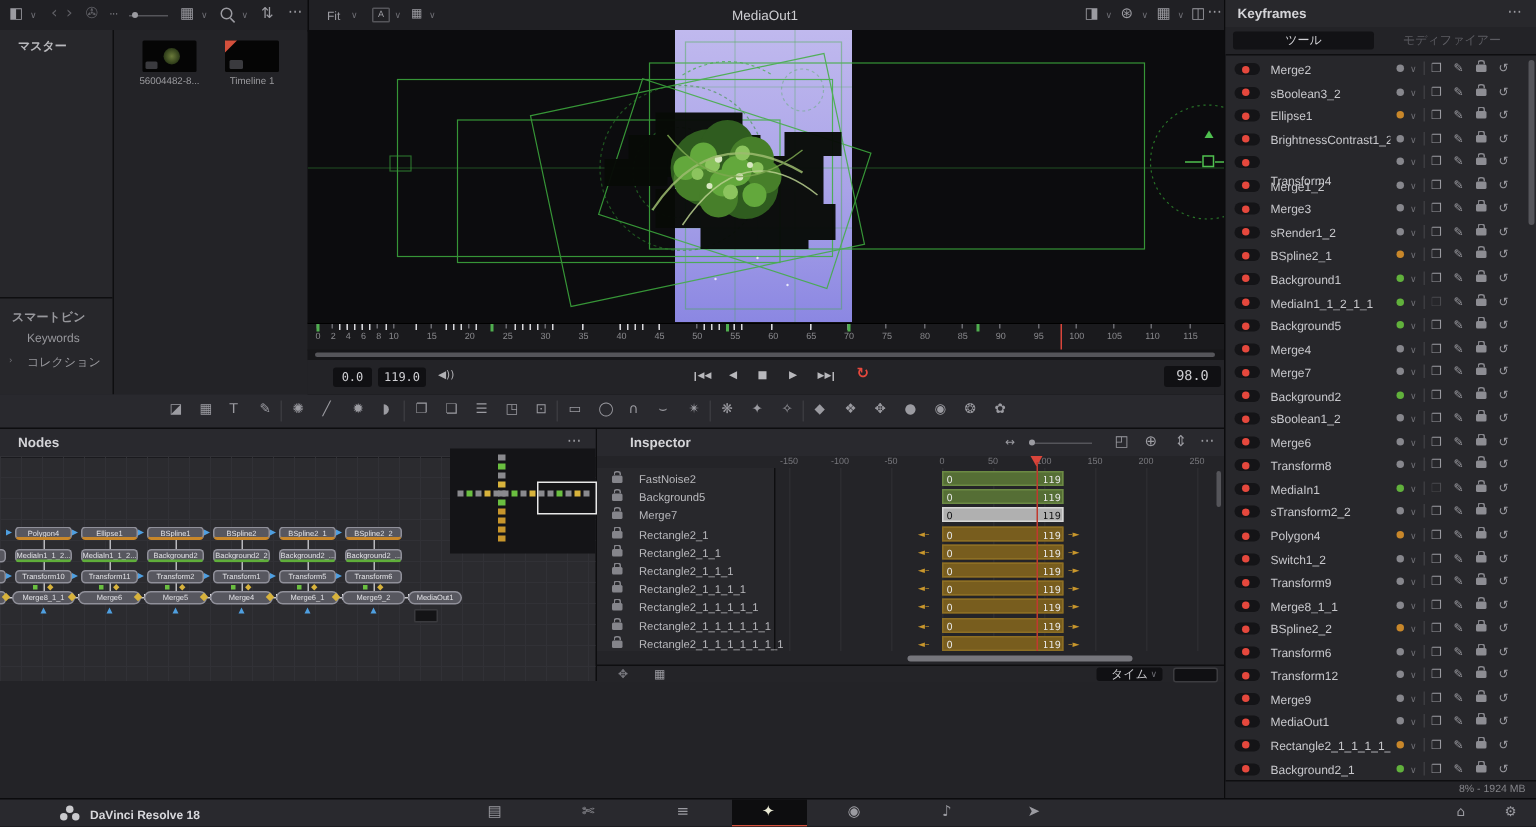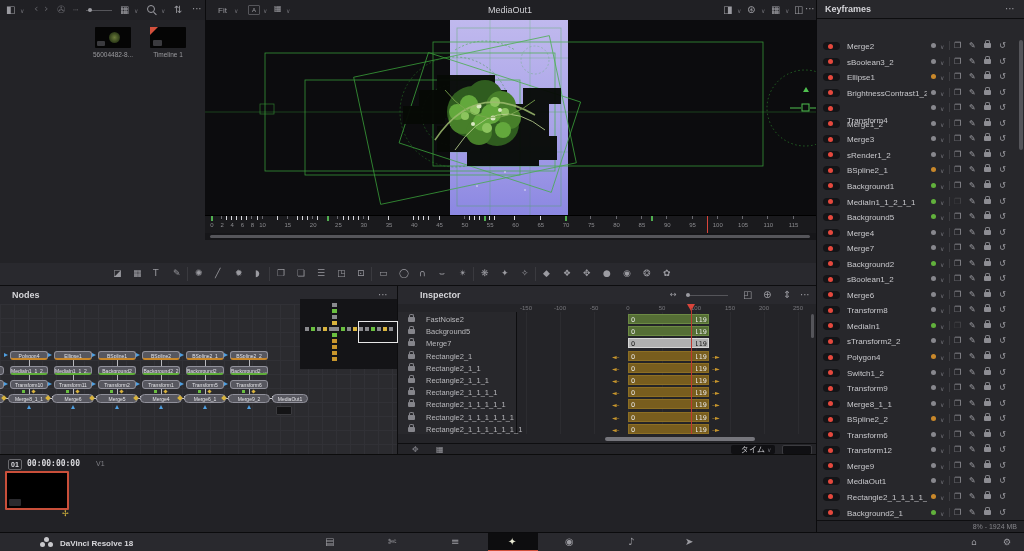--- a/index.html
+++ b/index.html
@@ -58,20 +58,28 @@
     <span class="chev" style="left:737px;top:8px;">∨</span>
     <span class="ic" style="left:747px;top:5px;">⊛</span>
     <span class="chev" style="left:761px;top:8px;">∨</span>
     <span class="ic" style="left:771px;top:5px;">▦</span>
     <span class="chev" style="left:785px;top:8px;">∨</span>
     <span class="ic" style="left:794px;top:5px;">◫</span>
     <span class="ic" style="left:805px;top:4px;">···</span>
   </div>
 
   <div class="ab" style="left:0;top:20px;width:205px;height:243px;background:#232327;">
+    <div class="ab" style="left:0;top:0;width:75px;height:243px;background:#27272b;border-right:1px solid #0e0e10;">
+      <div class="ab" style="left:12px;top:5px;font-size:8px;font-weight:bold;color:#b9b9bd;">マスター</div>
+      <div class="ab" style="left:0;top:178px;width:75px;height:1px;background:#0e0e10;"></div>
+      <div class="ab" style="left:8px;top:186px;font-size:8px;font-weight:bold;color:#97979c;">スマートビン</div>
+      <div class="ab" style="left:18px;top:201px;font-size:8px;color:#97979c;">Keywords</div>
+      <span class="chev" style="left:6px;top:218px;">›</span>
+      <div class="ab" style="left:18px;top:216px;font-size:8px;color:#97979c;">コレクション</div>
+    </div>
     <div class="ab" style="left:76px;top:0;width:129px;height:243px;">
       <div class="ab" style="left:19px;top:7px;width:36px;height:21px;background:#050505;border-radius:1px;">
         <span class="ab" style="left:14px;top:5px;width:11px;height:11px;border-radius:50%;background:radial-gradient(circle,#6a7a3a 0%,#2c3a18 70%,#050505 100%);"></span>
         <span class="ab" style="left:2px;top:14px;width:8px;height:5px;background:#3a3a3e;border-radius:1px;"></span>
       </div>
       <div class="ab" style="left:5px;top:31px;width:64px;text-align:center;font-size:6.5px;color:#9a9a9e;">56004482-8...</div>
       <div class="ab" style="left:74px;top:7px;width:36px;height:21px;background:#050505;border-radius:1px;">
         <span class="tri" style="left:0;top:0;border-left:8px solid #d4503c;border-bottom:8px solid transparent;"></span>
         <span class="ab" style="left:3px;top:13px;width:9px;height:6px;background:#3a3a3e;border-radius:1px;"></span>
       </div>
@@ -254,20 +262,32 @@
       <div class="ab" style="left: 122.334px; top: 0px; width: 2px; height: 5px; background: rgb(79, 174, 79);"></div>
       <div class="ab" style="left: 279.132px; top: 0px; width: 2px; height: 5px; background: rgb(79, 174, 79);"></div>
       <div class="ab" style="left: 360.06px; top: 0px; width: 2px; height: 5px; background: rgb(79, 174, 79);"></div>
       <div class="ab" style="left: 446.046px; top: 0px; width: 2px; height: 5px; background: rgb(79, 174, 79);"></div>
       <div class="ab" style="left: 501.684px; top: 0px; width: 1px; height: 18px; background: rgb(217, 69, 59);"></div>
     </div>
   <div class="ab" style="left:205px;top:233px;width:611px;height:7px;background:#161619;">
     <div class="ab" style="left:5px;top:2px;width:600px;height:3px;background:#55555a;border-radius:2px;"></div>
   </div>
 
+  <div class="ab" style="left:205px;top:240px;width:611px;height:23px;background:#232327;border-bottom:1px solid #0c0c0c;">
+    <div class="fld" style="left:17px;top:5px;width:26px;height:13px;">0.0</div>
+    <div class="fld" style="left:47px;top:5px;width:32px;height:13px;">119.0</div>
+    <span class="ic" style="left:87px;top:7px;font-size:7px;color:#b0b0b4;">◀))</span>
+    <span class="ic" style="left:258px;top:8px;font-size:6px;color:#b8b8bc;border-left:1px solid #b8b8bc;padding-left:1px;">◀◀</span>
+    <span class="ic" style="left:281px;top:7px;font-size:7px;color:#b8b8bc;">◀</span>
+    <span class="ic" style="left:300px;top:7px;font-size:7px;color:#b8b8bc;">■</span>
+    <span class="ic" style="left:321px;top:7px;font-size:7px;color:#b8b8bc;">▶</span>
+    <span class="ic" style="left:340px;top:8px;font-size:6px;color:#b8b8bc;border-right:1px solid #b8b8bc;padding-right:1px;">▶▶</span>
+    <span class="ic" style="left:366px;top:5px;font-size:10px;color:#e5483d;font-weight:bold;">↻</span>
+    <div class="fld" style="left:571px;top:4px;width:38px;height:14px;font-size:9px;line-height:14px;">98.0</div>
+  </div>
 
   <div class="ab" id="toolsrow" style="left:0;top:263px;width:816px;height:22px;background:#29292e;border-bottom:1px solid #0d0d0f;">
       <div class="ic" style="left: 113px; top: 6px; font-size: 9px;">◪</div>
       <div class="ic" style="left: 133px; top: 6px; font-size: 9px;">▦</div>
       <div class="ic" style="left: 153px; top: 6px; font-size: 9px;">T</div>
       <div class="ic" style="left: 173px; top: 6px; font-size: 9px;">✎</div>
       <div class="ab" style="left: 187px; top: 4px; width: 1px; height: 14px; background: rgb(58, 58, 63);"></div>
       <div class="ic" style="left: 195px; top: 6px; font-size: 9px;">✺</div>
       <div class="ic" style="left: 215px; top: 6px; font-size: 9px;">╱</div>
       <div class="ic" style="left: 235px; top: 6px; font-size: 9px;">✹</div>
@@ -529,34 +549,29 @@
       <span class="ic" style="left:38px;top:2px;font-size:8px;">▦</span>
       <div class="fld" style="left:333px;top:1px;width:44px;height:9px;line-height:9px;font-family:'Liberation Sans',sans-serif;">タイム</div>
       <span class="chev" style="left:369px;top:3px;">∨</span>
       <div class="ab" style="left:384px;top:1px;width:28px;height:8px;background:#101013;border:1px solid #3c3c40;border-radius:2px;"></div>
     </div>
     <div class="ab" style="left:413px;top:28px;width:3px;height:24px;background:#55555a;border-radius:2px;"></div>
   <div class="tri" style="left: 288.56px; top: 18px; border-left: 4.5px solid transparent; border-right: 4.5px solid transparent; border-top: 7px solid rgb(217, 69, 59); z-index: 3;"></div>
       <div class="ab" style="left: 292.56px; top: 22px; width: 1px; height: 126px; background: rgb(192, 57, 47); z-index: 3;"></div>
     </div>
 
-  <div class="ab" style="left:0;top:454px;width:816px;height:78px;background:#222226;border-top:1px solid #0c0c0c;">
-    <span class="ab" style="left:8px;top:4px;padding:0 2px;border:1px solid #6a6a6e;border-radius:2px;font-size:7px;font-weight:bold;color:#dcdce0;line-height:9px;">01</span>
-    <span class="ab" style="left:27px;top:4px;font-size:8px;font-weight:bold;color:#d8d8dc;font-family:'DejaVu Sans Mono',monospace;">00:00:00:00</span>
-    <span class="ab" style="left:96px;top:5px;font-size:7px;color:#808086;">V1</span>
-    <div class="ab" style="left:5px;top:16px;width:60px;height:35px;background:#000;border:2px solid #c94f3a;border-radius:1px;">
-      <span class="ab" style="left:2px;bottom:2px;width:12px;height:7px;background:#2a2a2e;border-radius:1px;"></span>
-    </div>
-    <span class="ab" style="left:62px;top:54px;font-size:8px;color:#d3b43c;font-family:'DejaVu Sans',sans-serif;">✢</span>
-  </div>
 
   <div class="ab" style="left:816px;top:0;width:208px;height:532px;background:#27272b;border-left:1px solid #0b0b0d;">
     <div class="panel-h" style="left:0;top:0;width:208px;height:18px;background:#28282c;">
       <span class="hdr" style="left:8px;top:5px;">Keyframes</span>
       <span class="ic" style="left:188px;top:4px;">···</span>
+    </div>
+    <div class="ab" style="left:0;top:18px;width:208px;height:18px;background:#232327;border-bottom:1px solid #0e0e10;">
+      <div class="ab" style="left:5px;top:3px;width:94px;height:12px;background:#121215;border-radius:2px;font-size:8px;color:#d2d2d6;text-align:center;line-height:12px;">ツール</div>
+      <div class="ab" style="left:104px;top:3px;width:94px;height:12px;font-size:8px;color:#5c5c62;text-align:center;line-height:12px;">モディファイアー</div>
     </div>
     <div class="ab" id="insp-rows" style="left:0;top:38px;width:202px;height:482px;overflow:hidden;">
         <div class="ab" style="left: 0px; top: 0px; width: 202px; height: 15.55px;">
           <div class="ab" style="left: 6px; top: 4px; width: 17px; height: 8px; border-radius: 4px; background: rgb(20, 20, 23);">
             <i class="ab" style="left: 5px; top: 1.5px; width: 5px; height: 5px; border-radius: 50%; background: rgb(229, 72, 61);"></i>
           </div>
           <span class="ab" style="left: 30px; top: 4px; font-size: 8px; color: rgb(200, 200, 204); white-space: nowrap; max-width: 80px; overflow: hidden;">Merge2</span>
           <i class="ab" style="left: 114px; top: 5px; width: 5px; height: 5px; border-radius: 50%; background: rgb(135, 135, 141);"></i>
           <span class="chev" style="left: 123px; top: 6px;">∨</span>
           <i class="ab" style="left: 132px; top: 3px; width: 1px; height: 9px; background: rgb(60, 60, 64);"></i>

